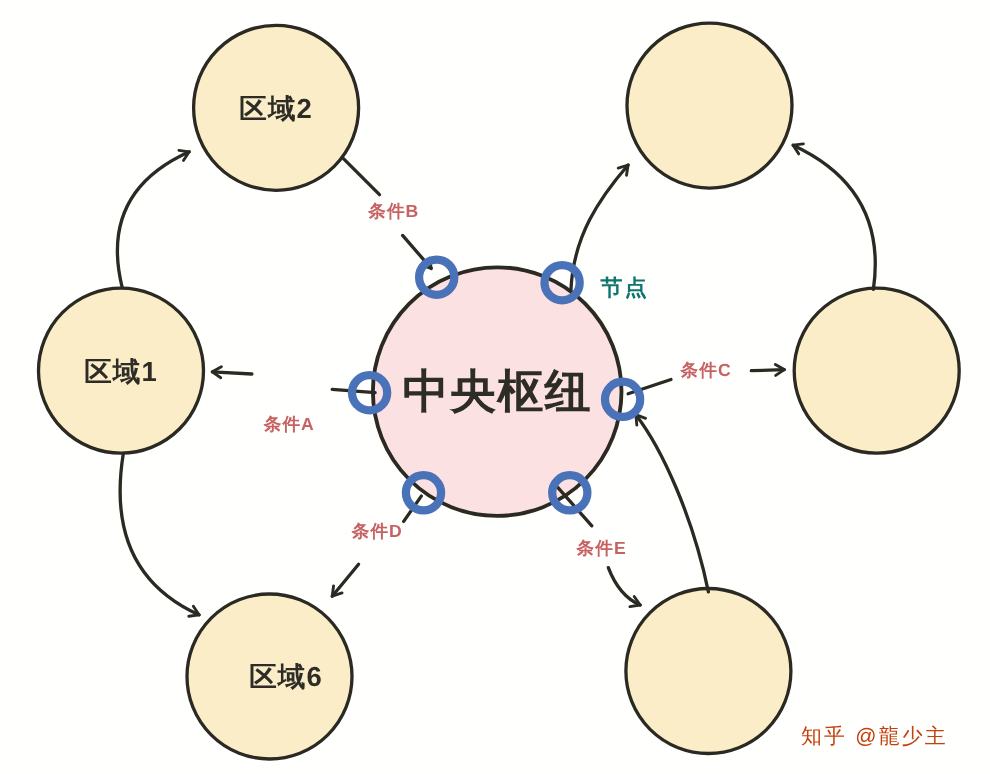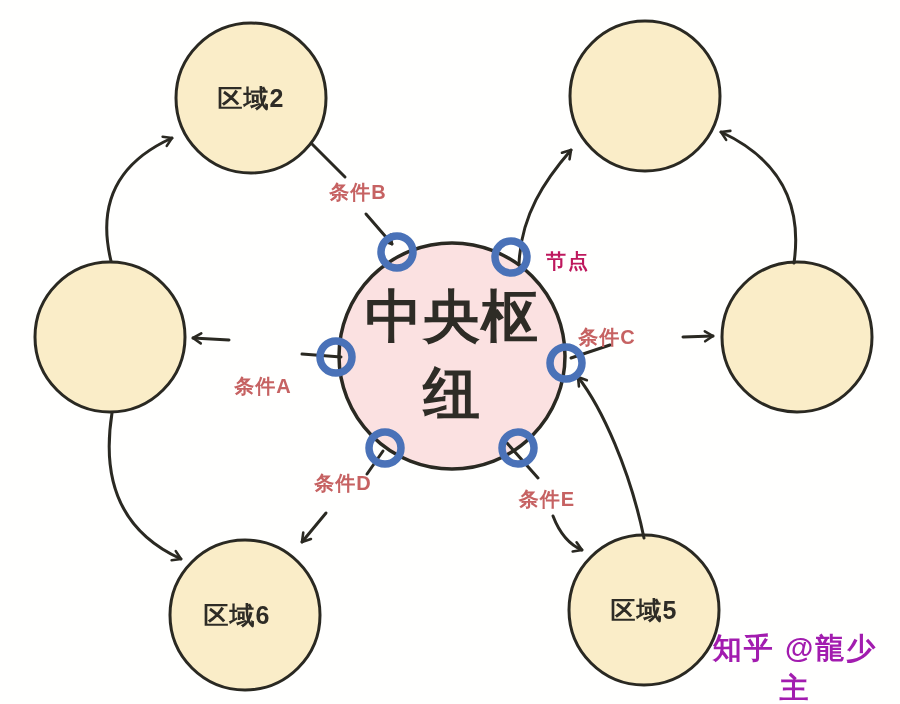--- a/index.html
+++ b/index.html
@@ -3,24 +3,24 @@
 <meta charset="utf-8">
 <style>
   html,body{margin:0;padding:0;background:#ffffff;}
   .stage{
     position:relative;width:900px;height:704px;background:#FFFFFE;
     font-family:"Liberation Sans",sans-serif;overflow:hidden;
   }
   .stage svg{position:absolute;left:0;top:0;}
   .lbl{position:absolute;display:flex;align-items:center;justify-content:center;text-align:center;}
   .region-label{width:150px;height:150px;font-size:25px;font-weight:600;color:#2E2C26;letter-spacing:1px;}
-  .hub-label{width:226px;height:226px;font-size:57px;font-weight:800;color:#2E2C26;letter-spacing:1px;}
-  .cond-label{width:90px;height:26px;font-size:20px;font-weight:700;color:#C66262;letter-spacing:1px;}
-  .node-label{width:80px;height:24px;font-size:20px;font-weight:700;color:#be185d;justify-content:flex-start;letter-spacing:2px;}
-  .watermark{font-size:29px;color:#a21caf;letter-spacing:2px;font-weight:700;}
+  .hub-label{width:226px;height:226px;font-size:42px;font-weight:800;color:#2E2C26;letter-spacing:1px;}
+  .cond-label{width:90px;height:26px;font-size:16px;font-weight:700;color:#C66262;letter-spacing:1px;}
+  .node-label{width:80px;height:24px;font-size:20px;font-weight:700;color:#0f766e;justify-content:flex-start;letter-spacing:2px;}
+  .watermark{font-size:19px;color:#c2410c;letter-spacing:2px;font-weight:400;}
 </style>
 </head>
 <body>
 
 <div class="stage">
 
   <svg width="900" height="704" viewBox="0 0 900 704">
     <defs>
       <marker id="ah" markerUnits="userSpaceOnUse" markerWidth="18" markerHeight="18" refX="11" refY="8" orient="auto">
         <path d="M3,3 L11,8 L3,13" fill="none" stroke="#2A2922" stroke-width="2.6" stroke-linecap="round" stroke-linejoin="round"></path>
@@ -61,27 +61,27 @@
       <circle cx="511" cy="257" r="16"></circle>
       <circle cx="336" cy="357" r="16"></circle>
       <circle cx="566" cy="363" r="16"></circle>
       <circle cx="385" cy="448" r="16"></circle>
       <circle cx="518" cy="448" r="16"></circle>
     </g>
   </svg>
 
   <div class="lbl hub-label" style="left:339px;top:243px;">中央枢纽</div>
 
+  <div class="lbl region-label" style="left:35px;top:262px;">区域1</div>
   <div class="lbl region-label" style="left:176px;top:23px;">区域2</div>
-  <div class="lbl region-label" style="left:569px;top:535px;">区域5</div>
-  <div class="lbl region-label" style="left:162px;top:540px;">区域6</div>
+  <div class="lbl region-label" style="left:185px;top:540px;">区域6</div>
 
   <div class="lbl cond-label" style="left:218px;top:333px;margin-top:40px;">条件A</div>
   <div class="lbl cond-label" style="left:313px;top:179px;">条件B</div>
-  <div class="lbl cond-label" style="left:562px;top:324px;">条件C</div>
+  <div class="lbl cond-label" style="left:597px;top:324px;">条件C</div>
   <div class="lbl cond-label" style="left:298px;top:470px;">条件D</div>
   <div class="lbl cond-label" style="left:502px;top:486px;">条件E</div>
 
   <div class="lbl node-label" style="left:546px;top:249px;">节点</div>
 
   <div class="lbl watermark" style="left:700px;top:651px;width:190px;height:36px;">知乎 @龍少主</div>
 
 </div>
 
 </body></html>

